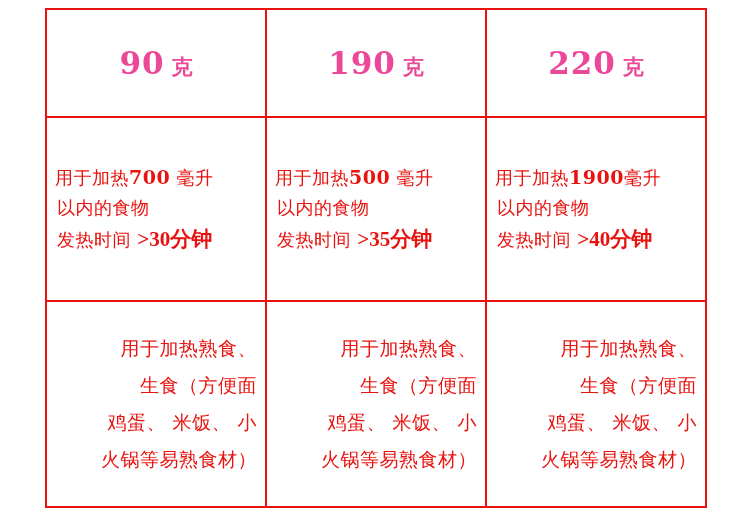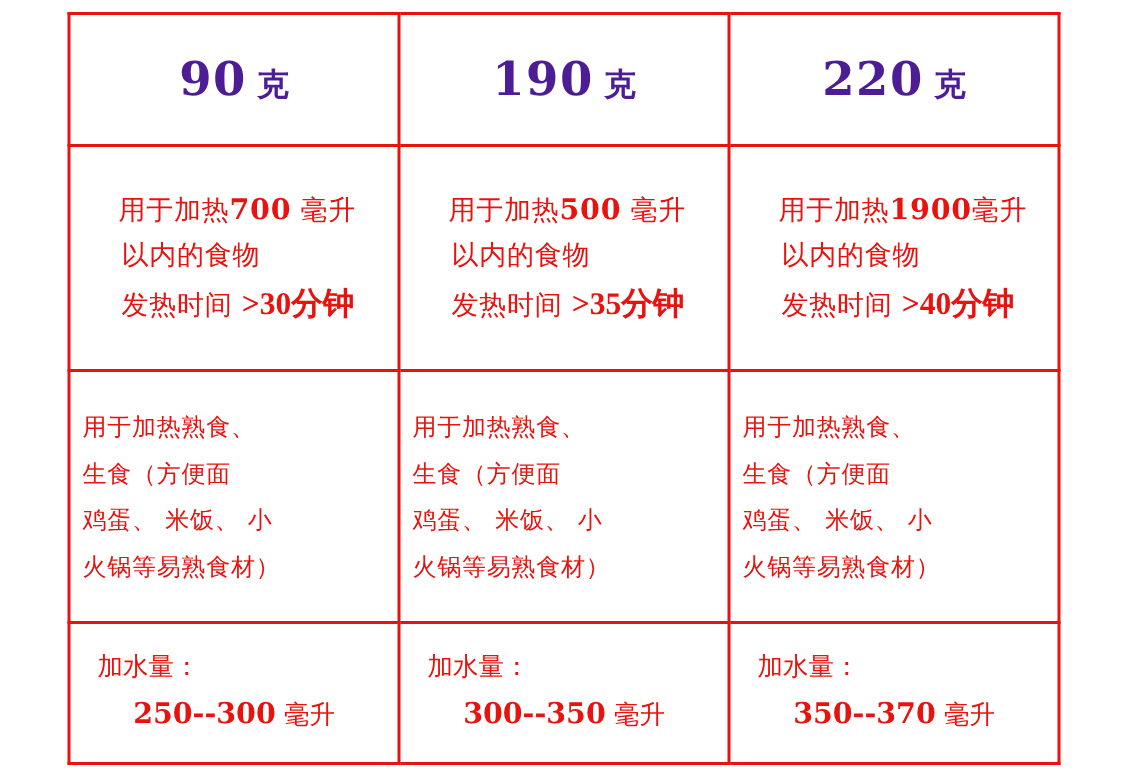--- a/index.html
+++ b/index.html
@@ -43,42 +43,41 @@
   
   .row-header td {
     height: 88px;
     text-align: center;
   }
   .weight {
     display: inline-block;
     white-space: nowrap;
     font-family: "DejaVu Serif", serif;
     font-weight: bold;
-    color: #4c1d95;
+    color: #ec4899;
   }
   .weight .num {
     font-size: 31px;
     letter-spacing: 1px;
   }
   .weight .unit {
     font-size: 21px;
     margin-left: 7px;
     font-family: "DejaVu Sans", sans-serif;
   }
 
   
   .row-capacity td {
     height: 150px;
   }
   .cap-line {
     font-size: 18px;
     line-height: 1.62;
     white-space: nowrap;
     letter-spacing: 0.5px;
-    margin-left: 24px;
   }
   .cap-line .big {
     font-family: "DejaVu Serif", serif;
     font-weight: bold;
     font-size: 19px;
   }
   .cap-line.indent {
     padding-left: 2px;
   }
   .cap-line.time {
@@ -89,24 +88,25 @@
     font-weight: bold;
     font-size: 21px;
     letter-spacing: 0px;
   }
 
   
   .row-usage td {
     height: 168px;
   }
   .use-line {
-    font-size: 16px;
+    font-size: 19px;
     line-height: 1.95;
     white-space: nowrap;
     letter-spacing: 0.5px;
+    text-align: right;
   }
 
   
   .row-water td {
     height: 94px;
   }
   .water-label {
     font-size: 17px;
     line-height: 1.7;
     padding-left: 10px;
@@ -191,35 +191,15 @@
           <div class="use-line">火锅等易熟食材）</div>
         </td>
         <td class="col-3">
           <div class="use-line">用于加热熟食、</div>
           <div class="use-line">生食（方便面</div>
           <div class="use-line">鸡蛋、 米饭、 小</div>
           <div class="use-line">火锅等易熟食材）</div>
         </td>
       </tr>
 
-      <tr class="row-water">
-        <td class="col-1">
-          <div class="water-label">加水量：</div>
-          <div class="water-value">
-            <span class="vnum">250--300</span> <span>毫升</span>
-          </div>
-        </td>
-        <td class="col-2">
-          <div class="water-label">加水量：</div>
-          <div class="water-value">
-            <span class="vnum">300--350</span> <span>毫升</span>
-          </div>
-        </td>
-        <td class="col-3">
-          <div class="water-label">加水量：</div>
-          <div class="water-value">
-            <span class="vnum">350--370</span> <span>毫升</span>
-          </div>
-        </td>
-      </tr>
     </tbody>
   </table>
 </div>
 
 </body></html>

